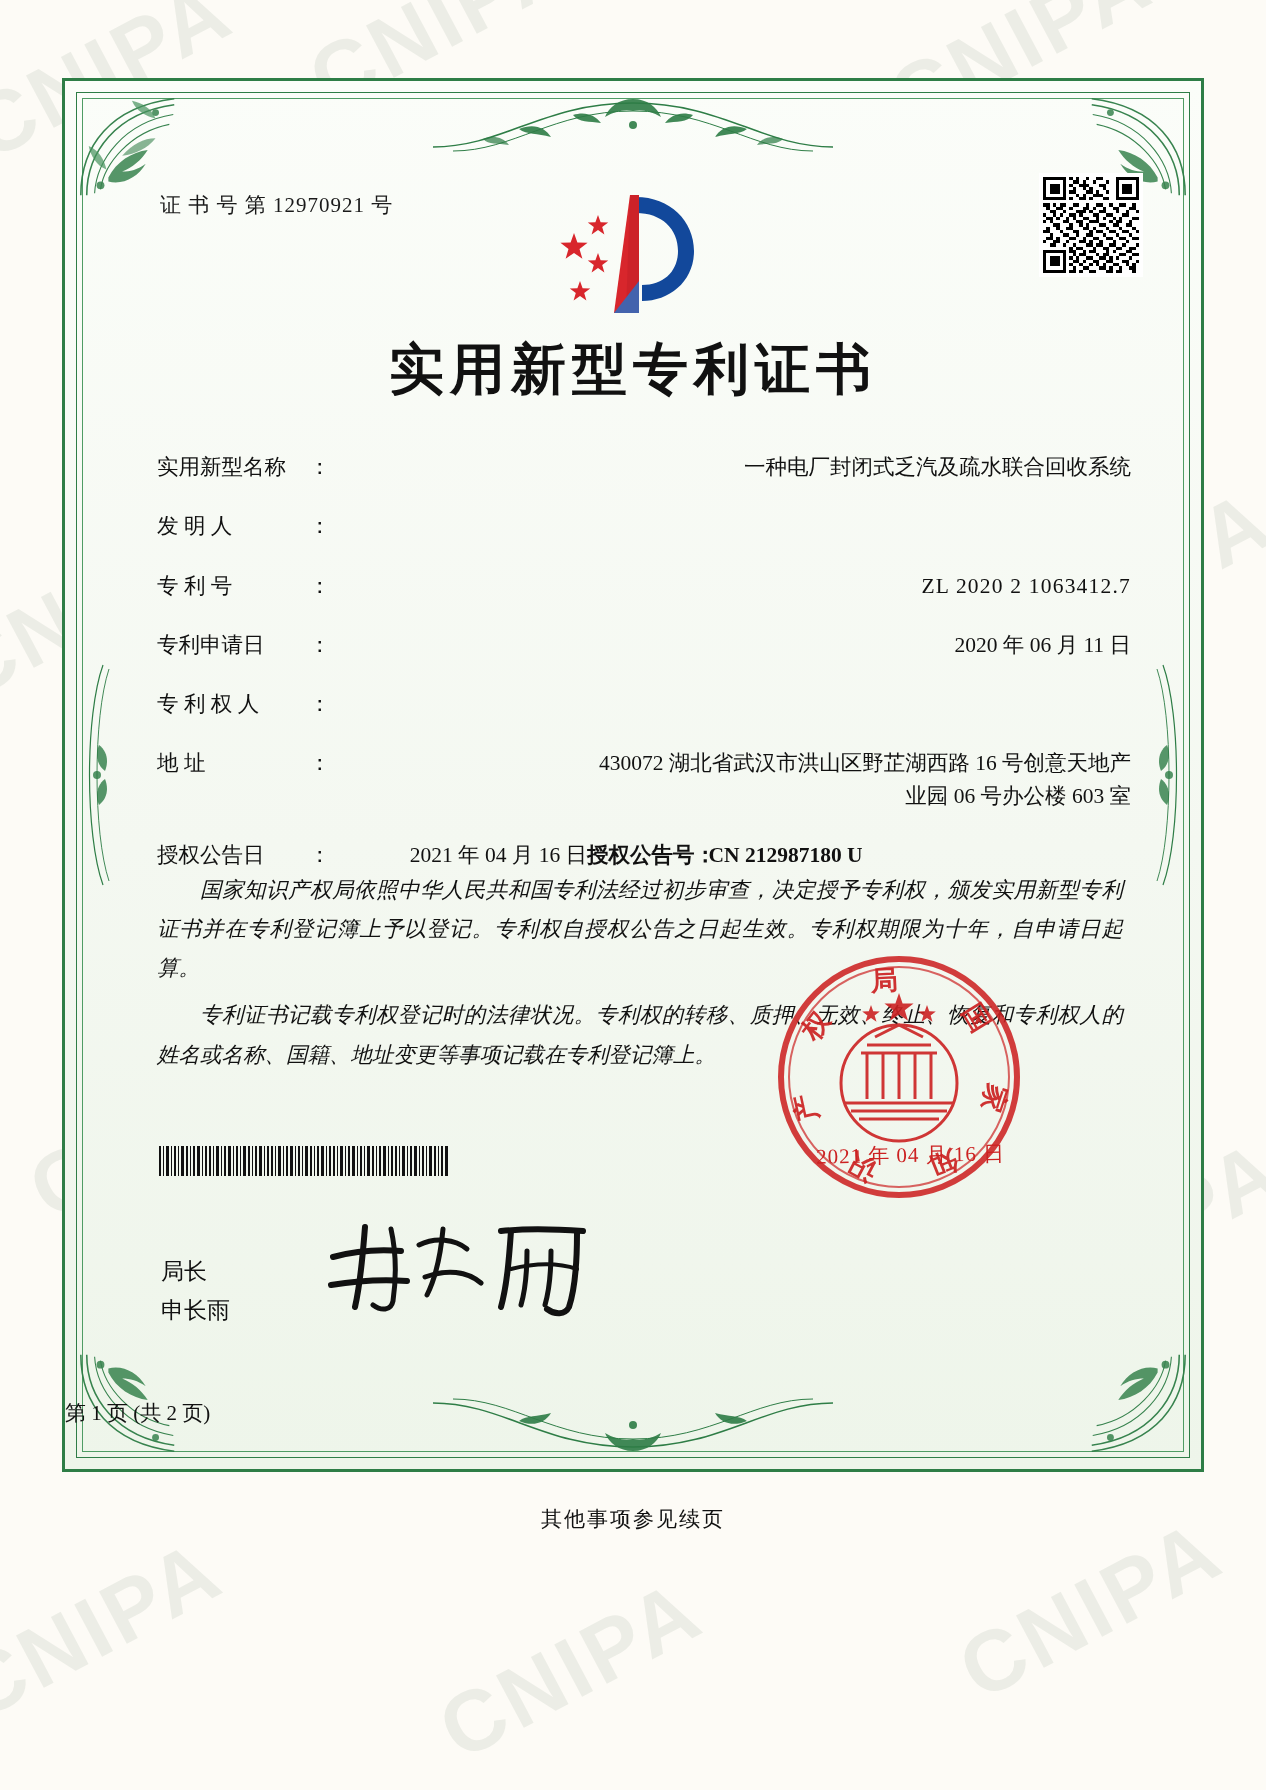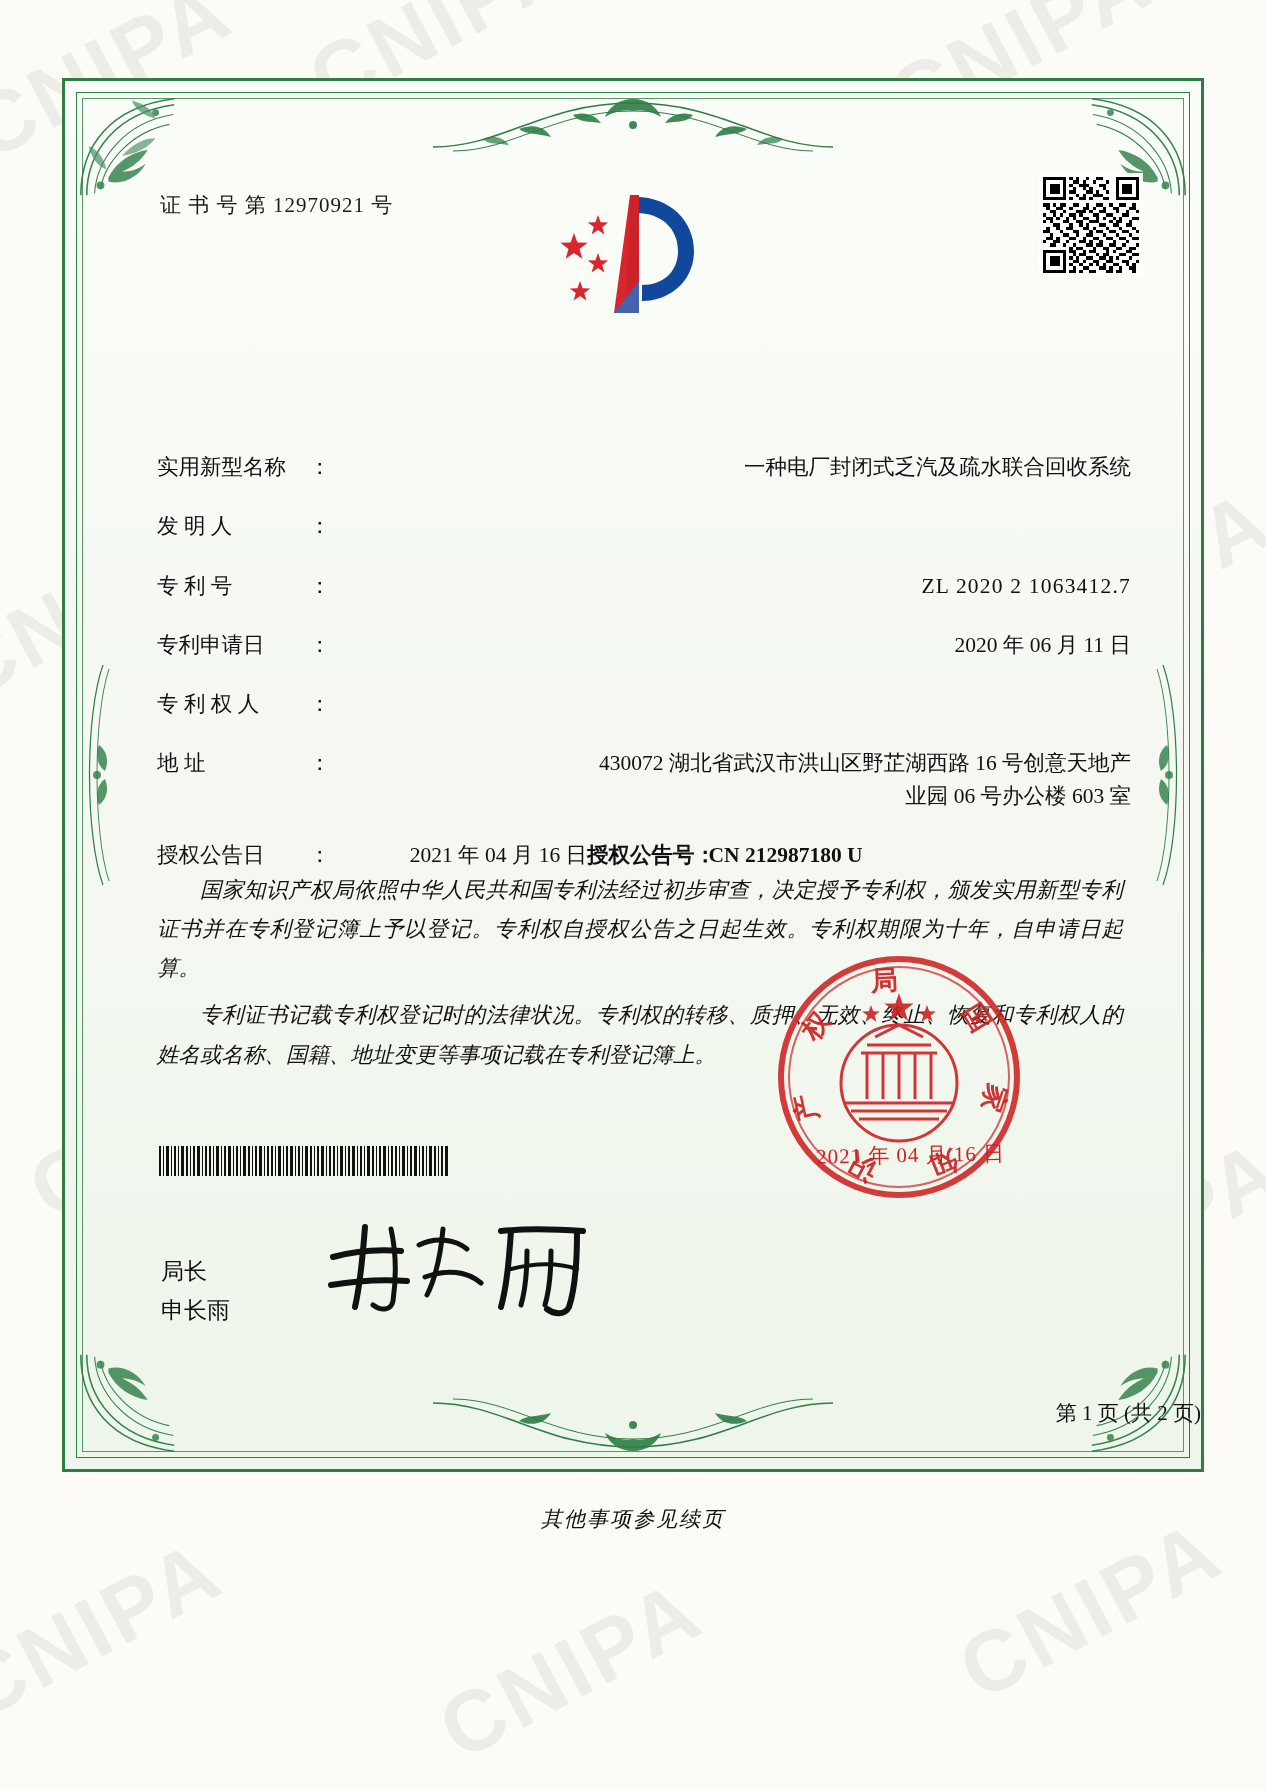--- a/index.html
+++ b/index.html
@@ -251,35 +251,34 @@
     font-size: 21px;
     color: #cc2222;
     letter-spacing: 1px;
     transform: rotate(-1deg);
   }
 
   .page-num {
     position: absolute;
     left: 0; right: 0;
     bottom: 42px;
-    text-align: right;
+    text-align: left;
     font-size: 21px;
     color: #111;
   }
 
   .footer-note {
     position: absolute;
     left: 0; right: 0;
     top: 1505px;
     text-align: center;
     font-size: 21px;
     color: #111;
     letter-spacing: 2px;
     z-index: 4;
-    font-style: italic;
   }
 </style>
 </head>
 <body>
 
 <div class="page">
 
   <div class="watermarks">
     <div class="wm" style="left:-40px;  top:20px;   font-size:86px;">CNIPA</div>
     <div class="wm" style="left:300px;  top:-30px;  font-size:86px;">CNIPA</div>
@@ -650,20 +649,21 @@
 
           <g fill="#d8262c">
             <polygon points="36,44 39.4,53.6 49.6,53.8 41.5,60 44.4,69.8 36,63.9 27.6,69.8 30.5,60 22.4,53.8 32.6,53.6"></polygon>
             <polygon points="60,26 62.6,33.2 70.2,33.4 64.2,38 66.4,45.4 60,41 53.6,45.4 55.8,38 49.8,33.4 57.4,33.2"></polygon>
             <polygon points="60,64 62.6,71.2 70.2,71.4 64.2,76 66.4,83.4 60,79 53.6,83.4 55.8,76 49.8,71.4 57.4,71.2"></polygon>
             <polygon points="42,92 44.6,99.2 52.2,99.4 46.2,104 48.4,111.4 42,107 35.6,111.4 37.8,104 31.8,99.4 39.4,99.2"></polygon>
           </g>
         </svg>
       </div>
 
+      <div class="doc-title">实用新型专利证书</div>
 
       <div class="fields">
 
         <div class="field-row">
           <span class="f-label">实用新型名称</span>
           <span class="f-colon">：</span>
           <span class="f-value">一种电厂封闭式乏汽及疏水联合回收系统</span>
         </div>
 
         <div class="field-row">

